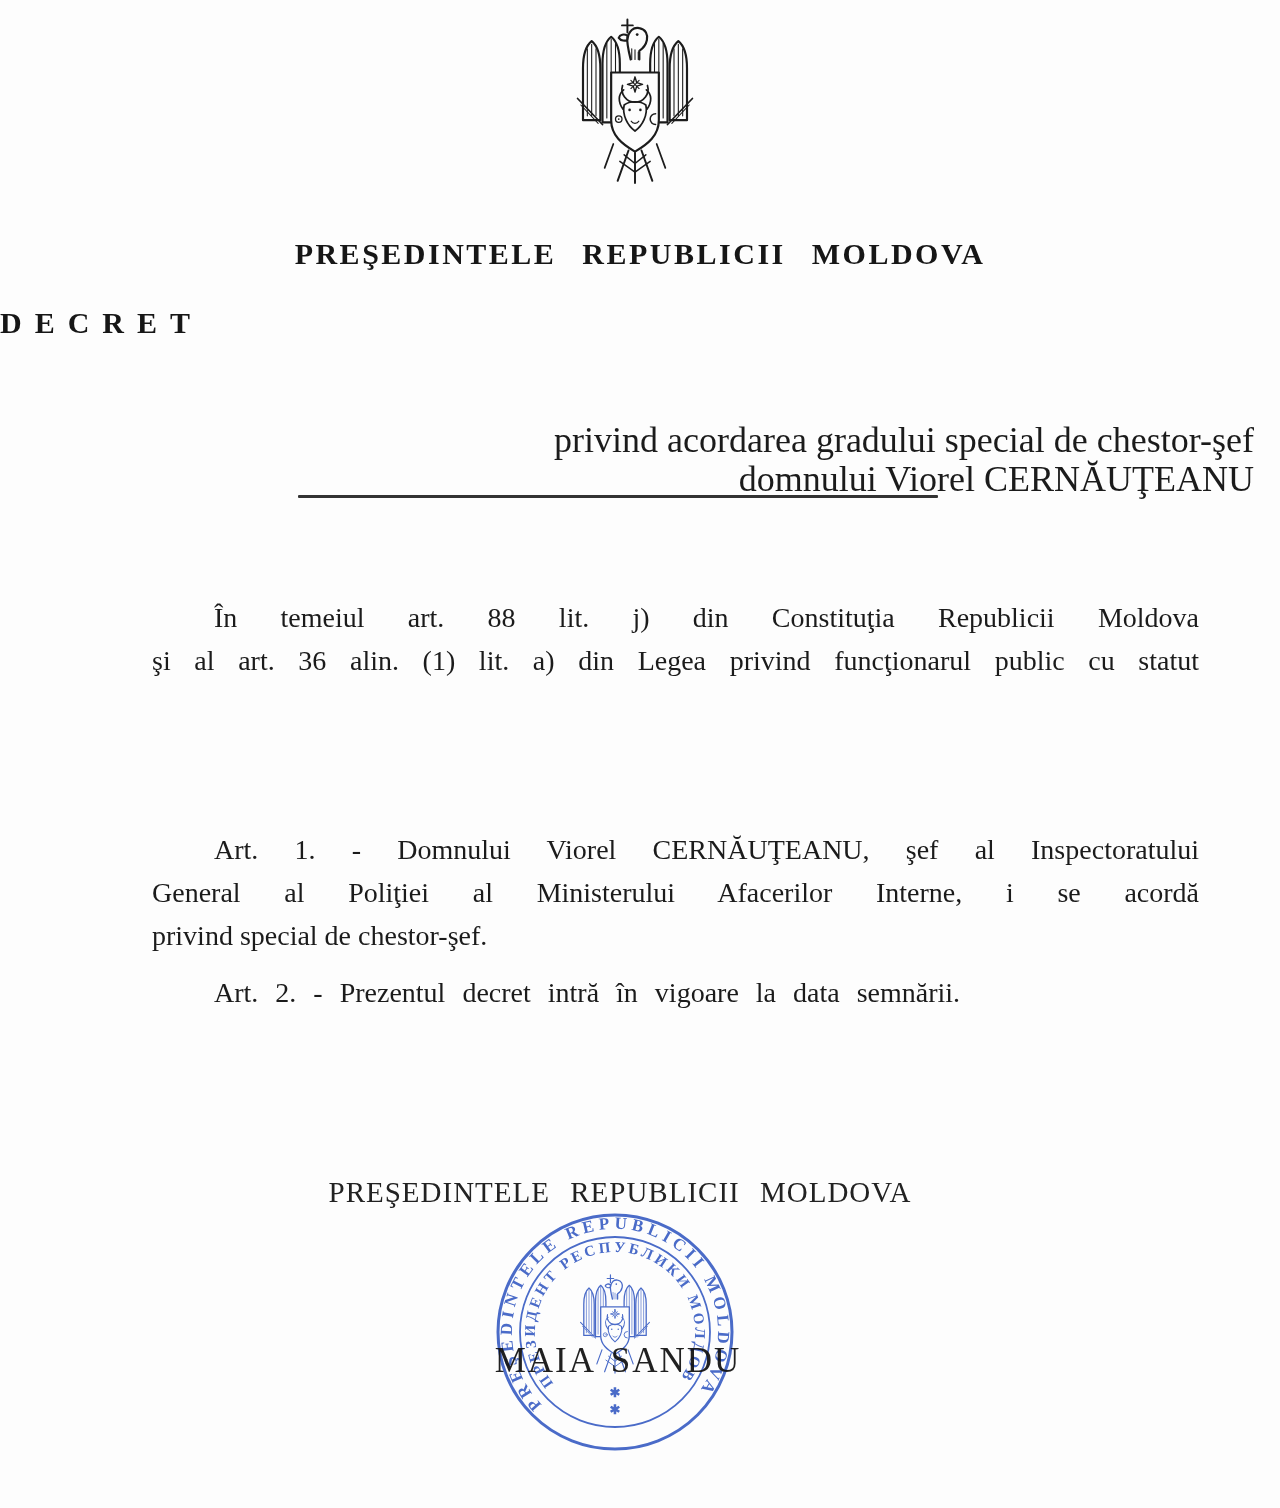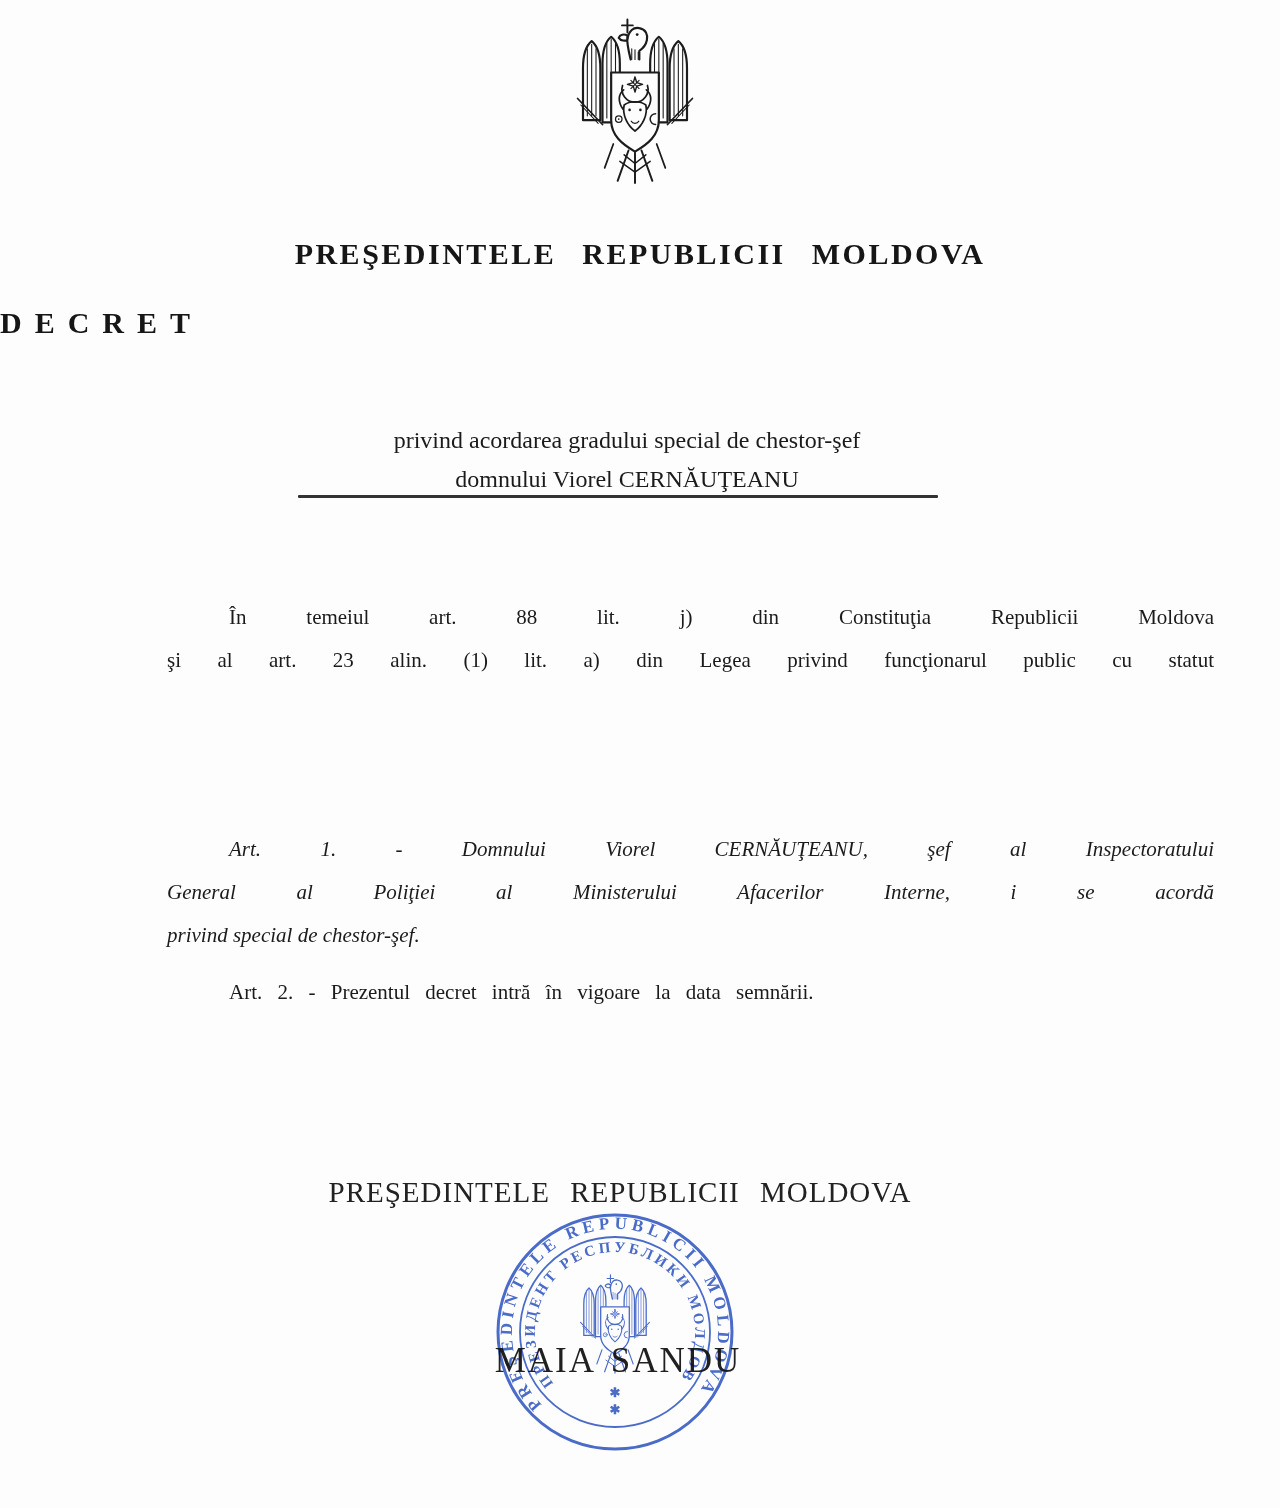--- a/index.html
+++ b/index.html
@@ -35,38 +35,38 @@
     color:#161616;
   }
   .decret{
     position:absolute;left:0;top:306px;width:1280px;
     font-size:30px;font-weight:bold;
     letter-spacing:13px;
     color:#161616;
   }
   .subject{
     position:absolute;left:0;top:421px;width:1254px;
-    text-align:center;
-    font-size:24px;line-height:39px;
+    text-align:right;
+    font-size:36px;line-height:39px;
     color:#1b1b1b;
   }
   .rule{
     position:absolute;left:298px;top:495px;width:640px;height:3px;
     background:#333;border-radius:1px;
   }
 
   
   .para{
-    position:absolute;left:167px;width:1047px;
-    font-size:21px;line-height:43px;
+    position:absolute;left:152px;width:1047px;
+    font-size:28px;line-height:43px;
     color:#1b1b1b;
   }
   #p1{top:596px;}
   #p2{top:751px;word-spacing:17px;}
-  #p3{top:828px;font-style:italic;}
+  #p3{top:828px;}
   #p4{top:971px;word-spacing:10px;}
   .ln{display:block;}
   .jl{text-align:justify;text-align-last:justify;}
   .ll{text-align:left;text-align-last:left;}
   .first{text-indent:62px;}
 
   
   .title2{
     position:absolute;left:0;top:1176px;width:1240px;
     text-align:center;
@@ -150,21 +150,21 @@
   <div class="decret">DECRET</div>
 
   <div class="subject">
     <div>privind acordarea gradului special de chestor-şef</div>
     <div>domnului Viorel CERNĂUŢEANU</div>
   </div>
   <div class="rule"></div>
 
   <div class="para" id="p1">
     <span class="ln jl first">În temeiul art. 88 lit. j) din Constituţia Republicii Moldova</span>
-    <span class="ln jl">şi al art. 23 alin. (1) lit. a) din Legea privind funcţionarul public cu statut</span>
+    <span class="ln jl">şi al art. 36 alin. (1) lit. a) din Legea privind funcţionarul public cu statut</span>
   </div>
 
 
   <div class="para" id="p3">
     <span class="ln jl first">Art. 1. - Domnului Viorel CERNĂUŢEANU, şef al Inspectoratului</span>
     <span class="ln jl">General al Poliţiei al Ministerului Afacerilor Interne, i se acordă</span>
     <span class="ln ll">privind special de chestor-şef.</span>
   </div>
 
   <div class="para" id="p4">

